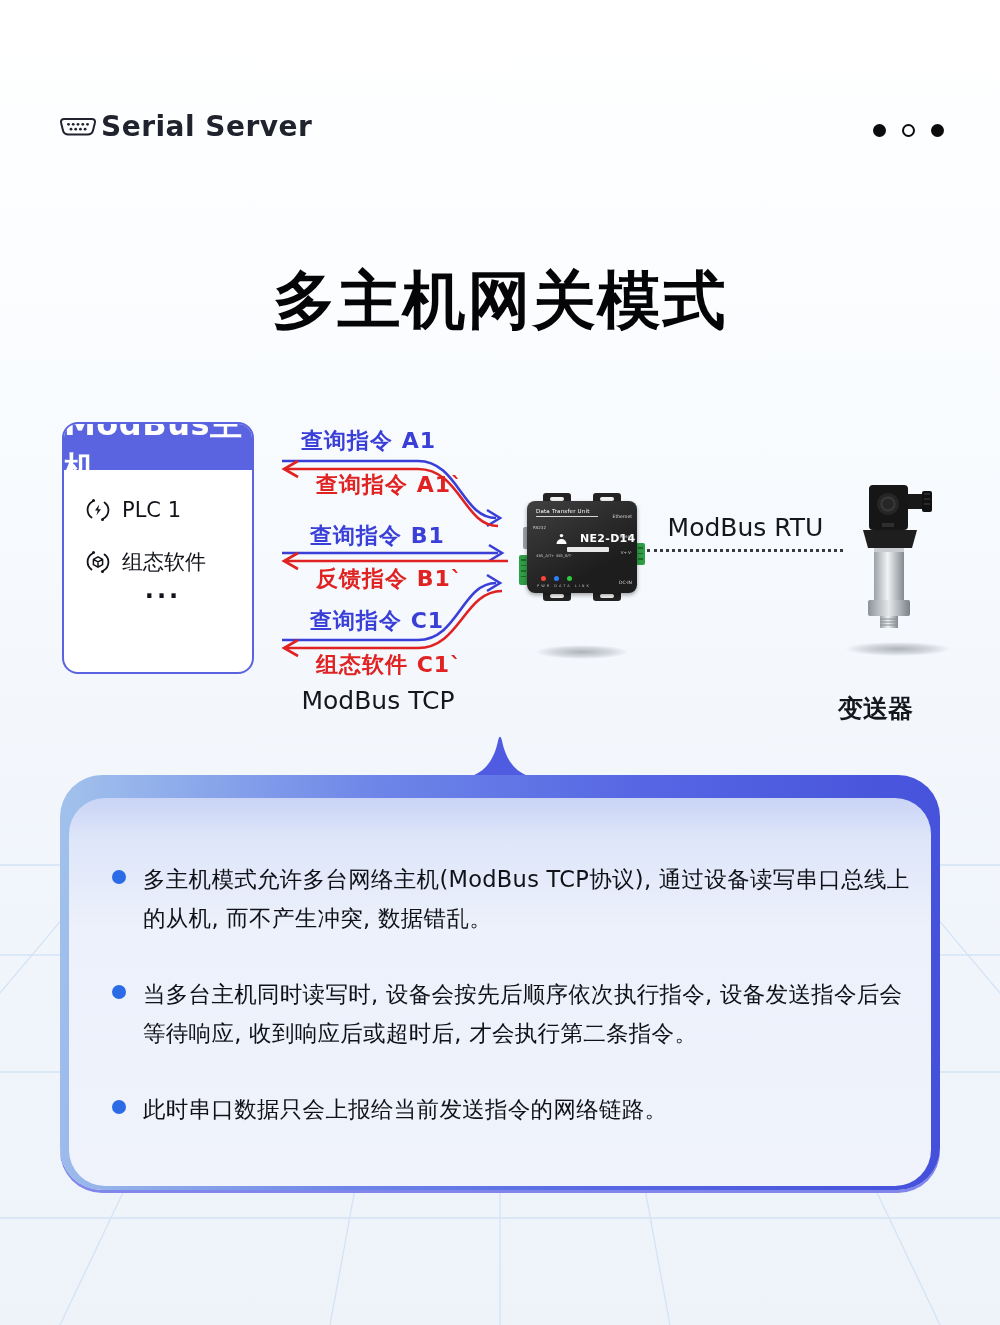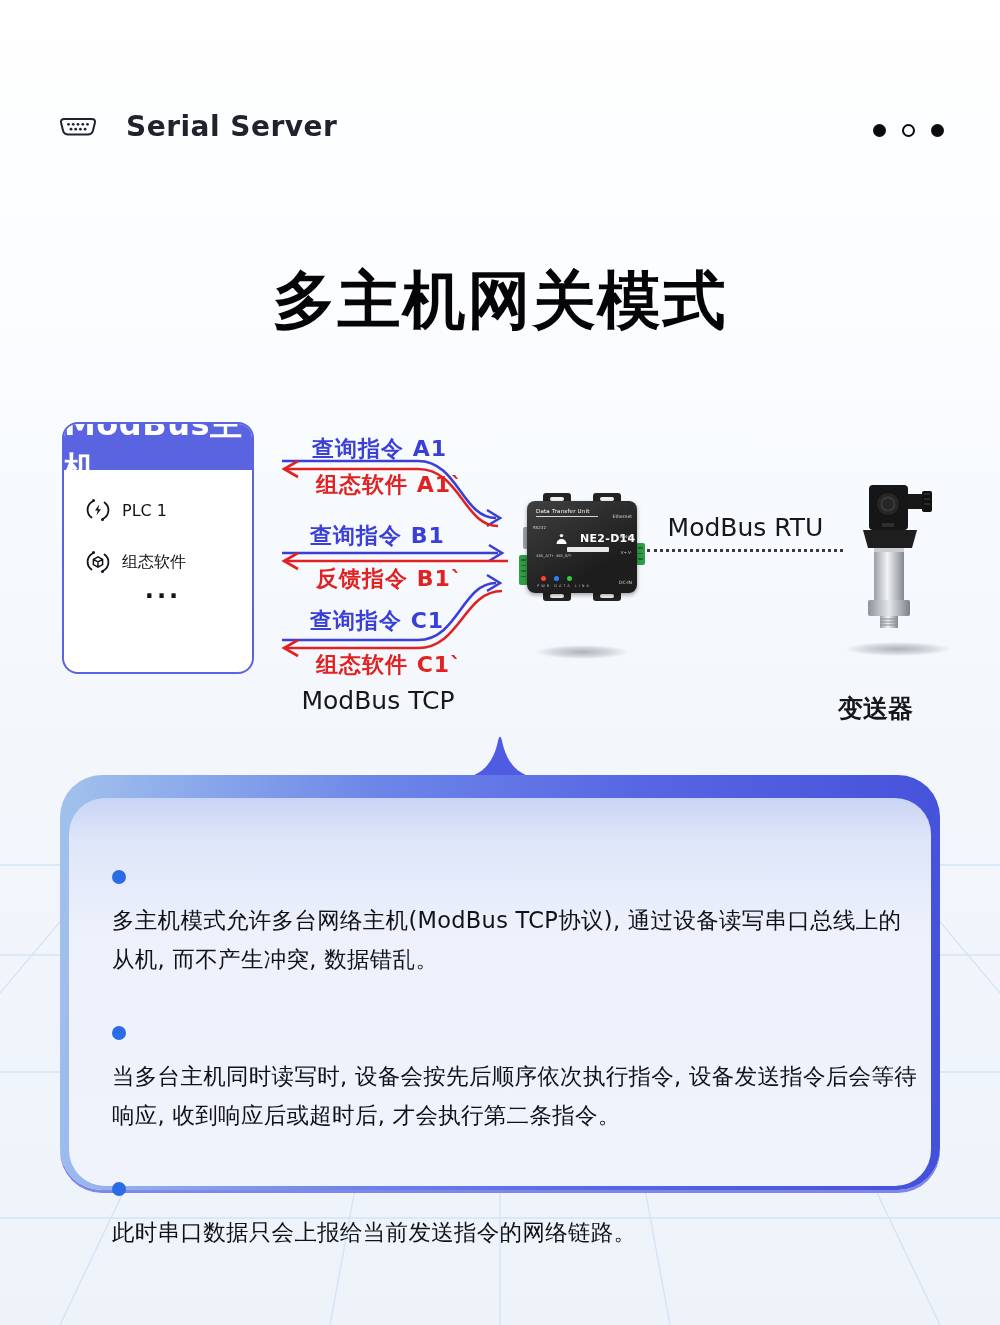--- a/index.html
+++ b/index.html
@@ -12,37 +12,37 @@
     position:relative; width:1000px; height:1325px; overflow:hidden;
     background:linear-gradient(180deg,#ffffff 0%,#fbfdff 22%,#f3f7fc 55%,#eef3fa 100%);
   }
   svg{display:block;}
   .abs{position:absolute;}
 
   
   .grid-svg{position:absolute; left:0; top:800px; width:1000px; height:525px;}
 
   
-  .brand{position:absolute; left:58px; top:110px; display:flex; align-items:center; gap:28px;text-align:center;}
+  .brand{position:absolute; left:58px; top:110px; display:flex; align-items:center; gap:3px;text-align:center;}
   .brand-text{font-size:28px; font-weight:600; color:#20222e; letter-spacing:.5px;}
   .pager{position:absolute; right:56px; top:124px; display:flex; align-items:center; gap:16px;}
   .dot{width:13px; height:13px; border-radius:50%; background:#0c0c0c;}
   .dot.hollow{background:transparent; border:2.5px solid #0c0c0c;}
 
   
   .title{position:absolute; left:0; top:258px; width:1000px; text-align:center;
          font-size:63px; font-weight:900; color:#050507; letter-spacing:2px;}
 
   
   .host-box{position:absolute; left:62px; top:422px; width:192px; height:252px;
             background:#ffffff; border:2px solid #5a64e0; border-radius:16px; overflow:hidden;}
   .host-head{height:46px; background:#5a64e0; color:#fff; font-size:32px; font-weight:700;
              display:flex; align-items:center; justify-content:center; letter-spacing:.5px;}
   .host-items{padding:14px 10px 0 20px;}
-  .host-item{display:flex; align-items:center; gap:10px; height:52px; font-size:16px; font-weight:500; color:#111319;}
+  .host-item{display:flex; align-items:center; gap:10px; height:52px; font-size:21px; font-weight:500; color:#111319;}
   .host-more{text-align:center; font-size:24px; font-weight:700; color:#111319; letter-spacing:3px; margin-top:-6px;}
 
   
   .flow-label{position:absolute; font-size:22px; font-weight:600; letter-spacing:1px; white-space:nowrap;}
   .flow-label.blue{color:#3a3fd8;}
   .flow-label.red{color:#e02222;}
 
   
   .tcp-label{position:absolute; left:268px; top:686px; width:220px; text-align:center;
              font-size:25px; font-weight:400; color:#15171c;}
@@ -83,21 +83,21 @@
 
   
   .bubble{position:absolute; left:60px; top:775px; width:880px; height:415px;
           border-radius:42px;
           background:linear-gradient(95deg,#a2c2ec 0%,#6d85e8 35%,#5565e3 65%,#4450da 100%);
           box-shadow:0 3px 0 #8186ea;}
   .bubble-inner{position:absolute; left:9px; right:9px; top:23px; bottom:4px; border-radius:36px;
           background:linear-gradient(180deg,#c9d4f5 0%,#dde5f9 10%,#edf1fb 34%,#f0f3fc 100%);}
   .spike{position:absolute; left:452px; top:735px; width:96px; height:44px;}
   .notes{position:absolute; left:112px; top:860px; width:810px;}
-  .note{display:flex; gap:17px; margin-bottom:37px;flex-direction:column;}
+  .note{display:flex; gap:17px; margin-bottom:37px;}
   .note .bdot{flex:0 0 14px; width:14px; height:14px; border-radius:50%; background:#2b6be6; margin-top:10px;}
   .note p{font-size:22.5px; line-height:1.73; font-weight:500; color:#101218; letter-spacing:.3px;}
 </style>
 </head>
 <body>
 
 <div class="page">
 
   <svg class="grid-svg" viewBox="0 0 1000 525" preserveAspectRatio="none">
     <g stroke="#cfe0f4" stroke-width="1.3" fill="none" opacity="0.85">
@@ -187,22 +187,22 @@
     <path d="M219,120 L232,128 L219,136" stroke="#3a3fd8" stroke-width="2.6"></path>
     <path d="M16,136 H238" stroke="#e02222" stroke-width="2.6"></path>
     <path d="M28,128 L14,136 L28,144" stroke="#e02222" stroke-width="2.6"></path>
 
     <path d="M12,215 H148 C188,215 192,158 226,158" stroke="#3a3fd8" stroke-width="2.6"></path>
     <path d="M217,150 L230,158 L217,166" stroke="#3a3fd8" stroke-width="2.6"></path>
     <path d="M16,223 H148 C190,223 194,166 232,166" stroke="#e02222" stroke-width="2.6"></path>
     <path d="M28,215 L14,223 L28,231" stroke="#e02222" stroke-width="2.6"></path>
   </svg>
 
-  <div class="flow-label blue" style="left:312px; top:426px;margin-top:8px;">查询指令 A1</div>
-  <div class="flow-label red" style="left:316px; top:470px;">组态软件 A1`</div>
+  <div class="flow-label blue" style="left:301px; top:426px;">查询指令 A1</div>
+  <div class="flow-label red" style="left:316px; top:470px;">查询指令 A1`</div>
   <div class="flow-label blue" style="left:310px; top:521px;">查询指令 B1</div>
   <div class="flow-label red" style="left:316px; top:564px;">反馈指令 B1`</div>
   <div class="flow-label blue" style="left:310px; top:606px;">查询指令 C1</div>
   <div class="flow-label red" style="left:316px; top:650px;">组态软件 C1`</div>
 
   <div class="tcp-label">ModBus TCP</div>
 
   <div class="device">
     <div class="ear" style="left:16px; top:-8px;">
         <i></i>

